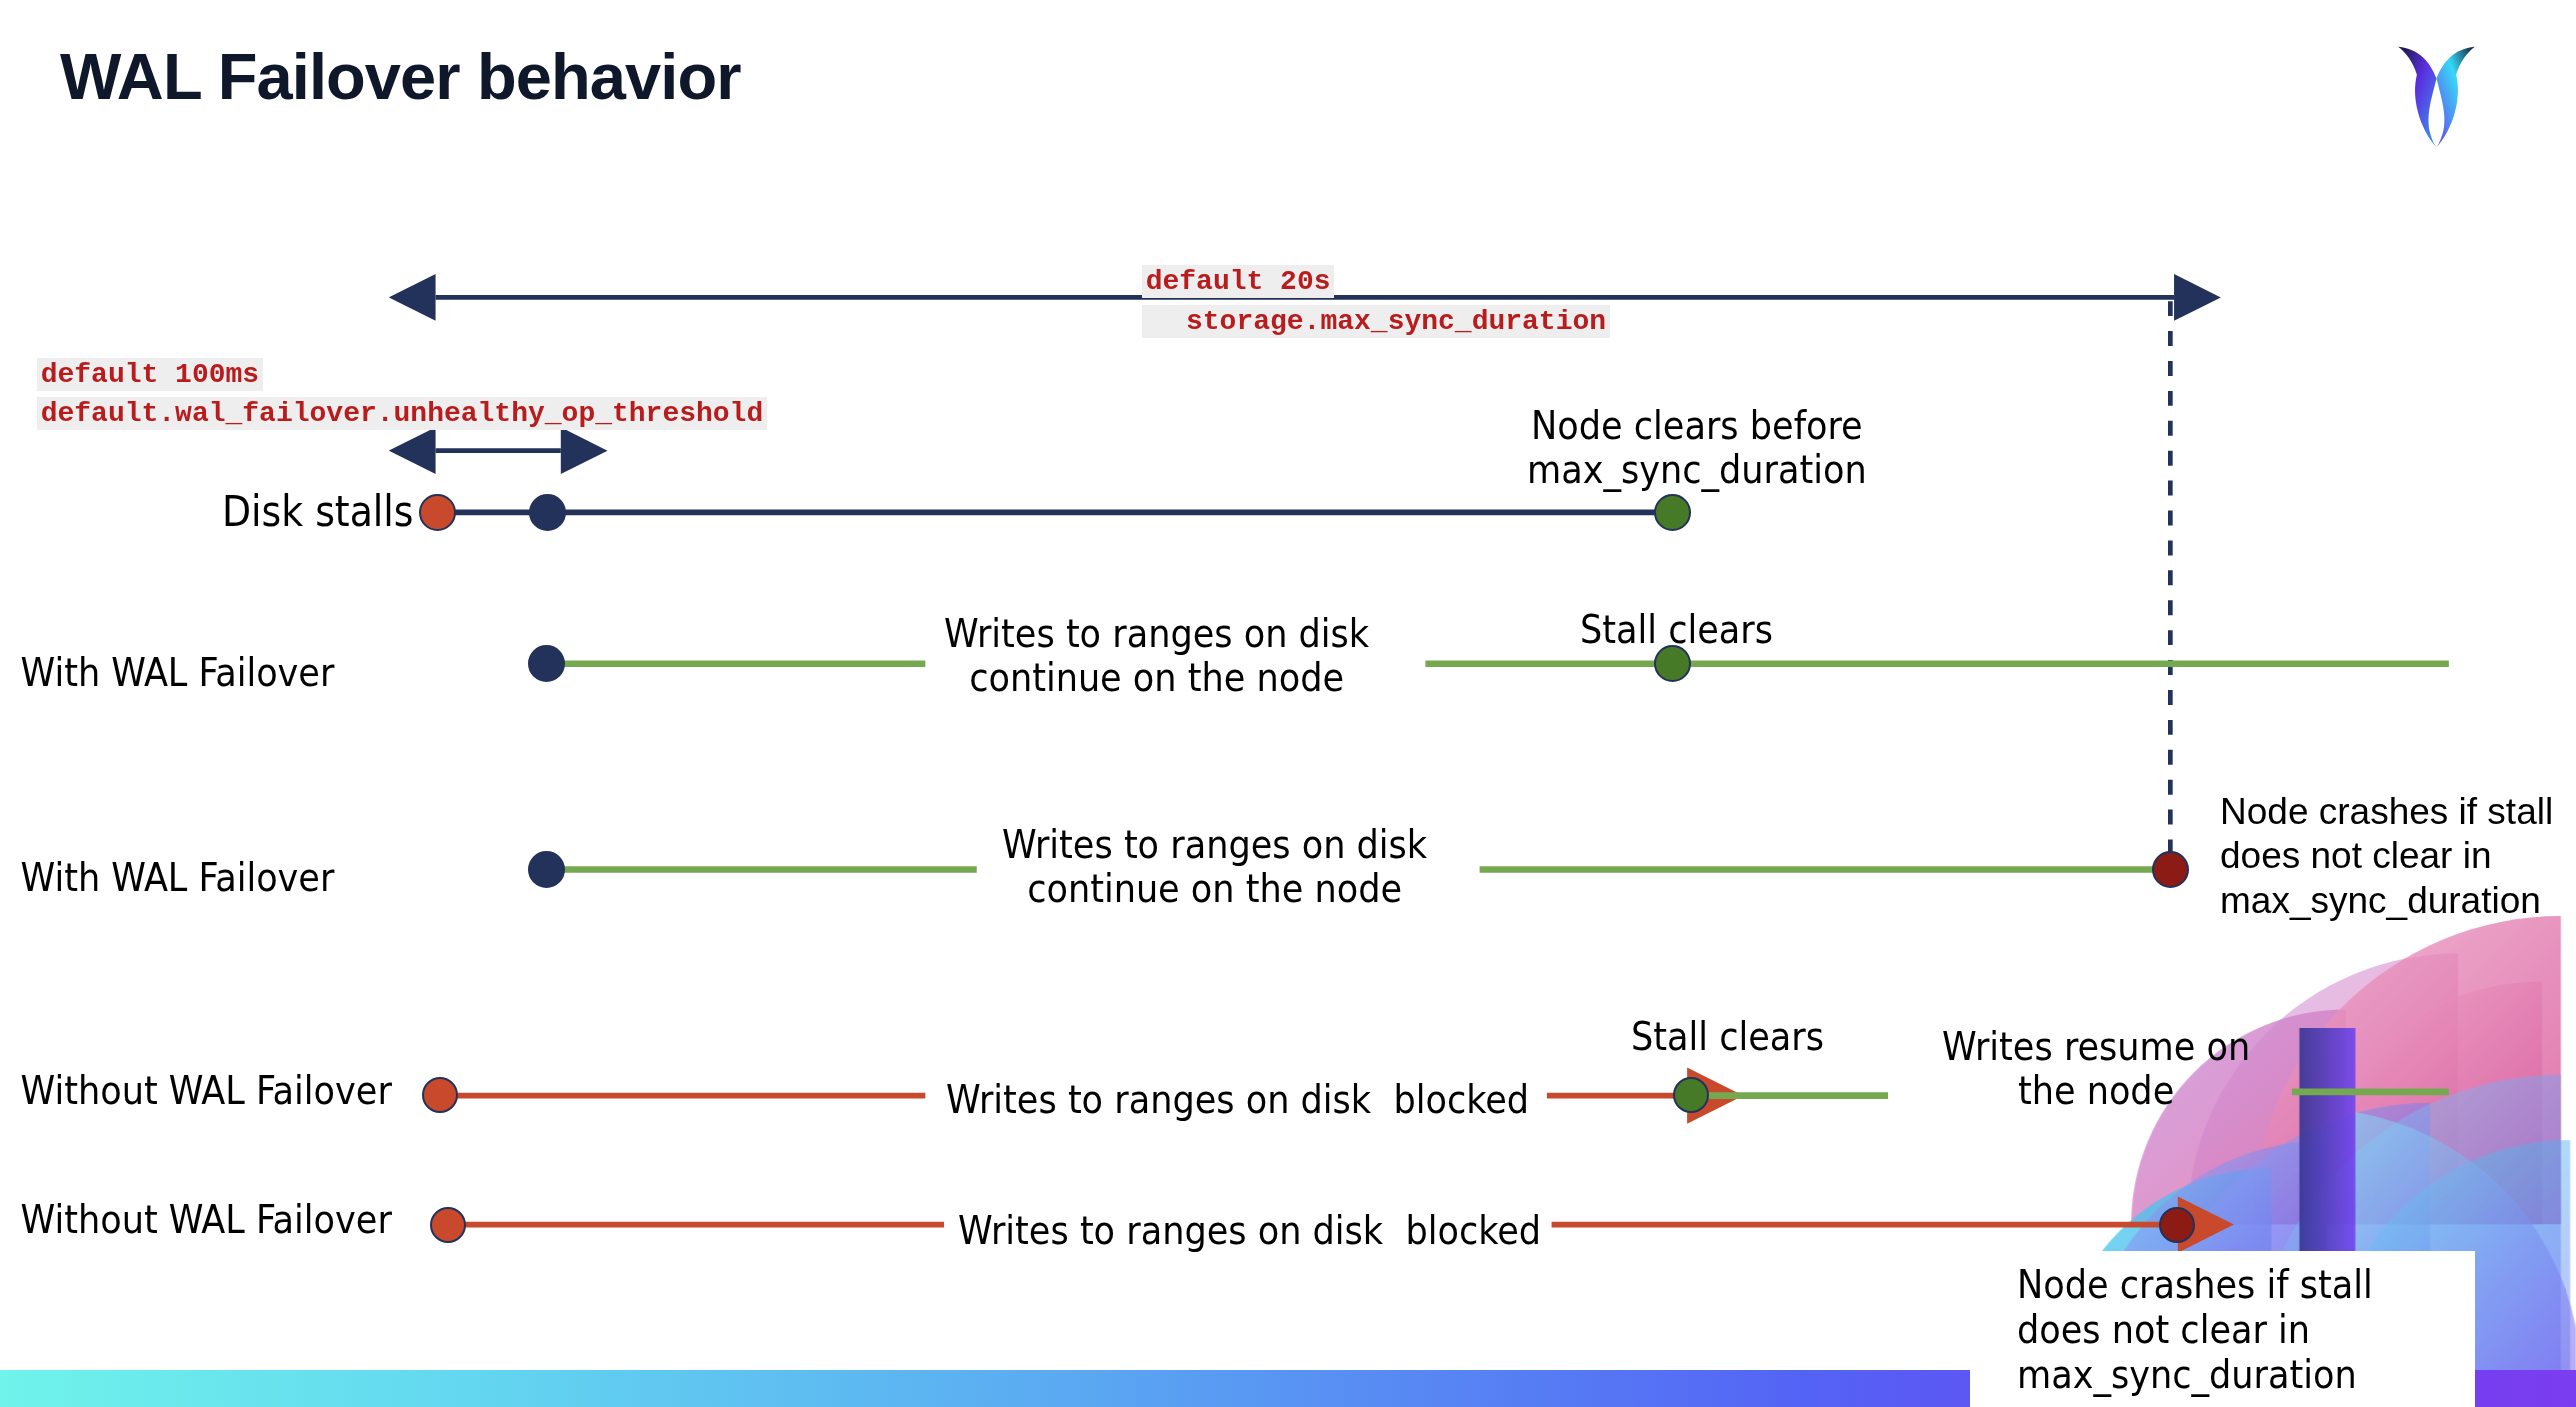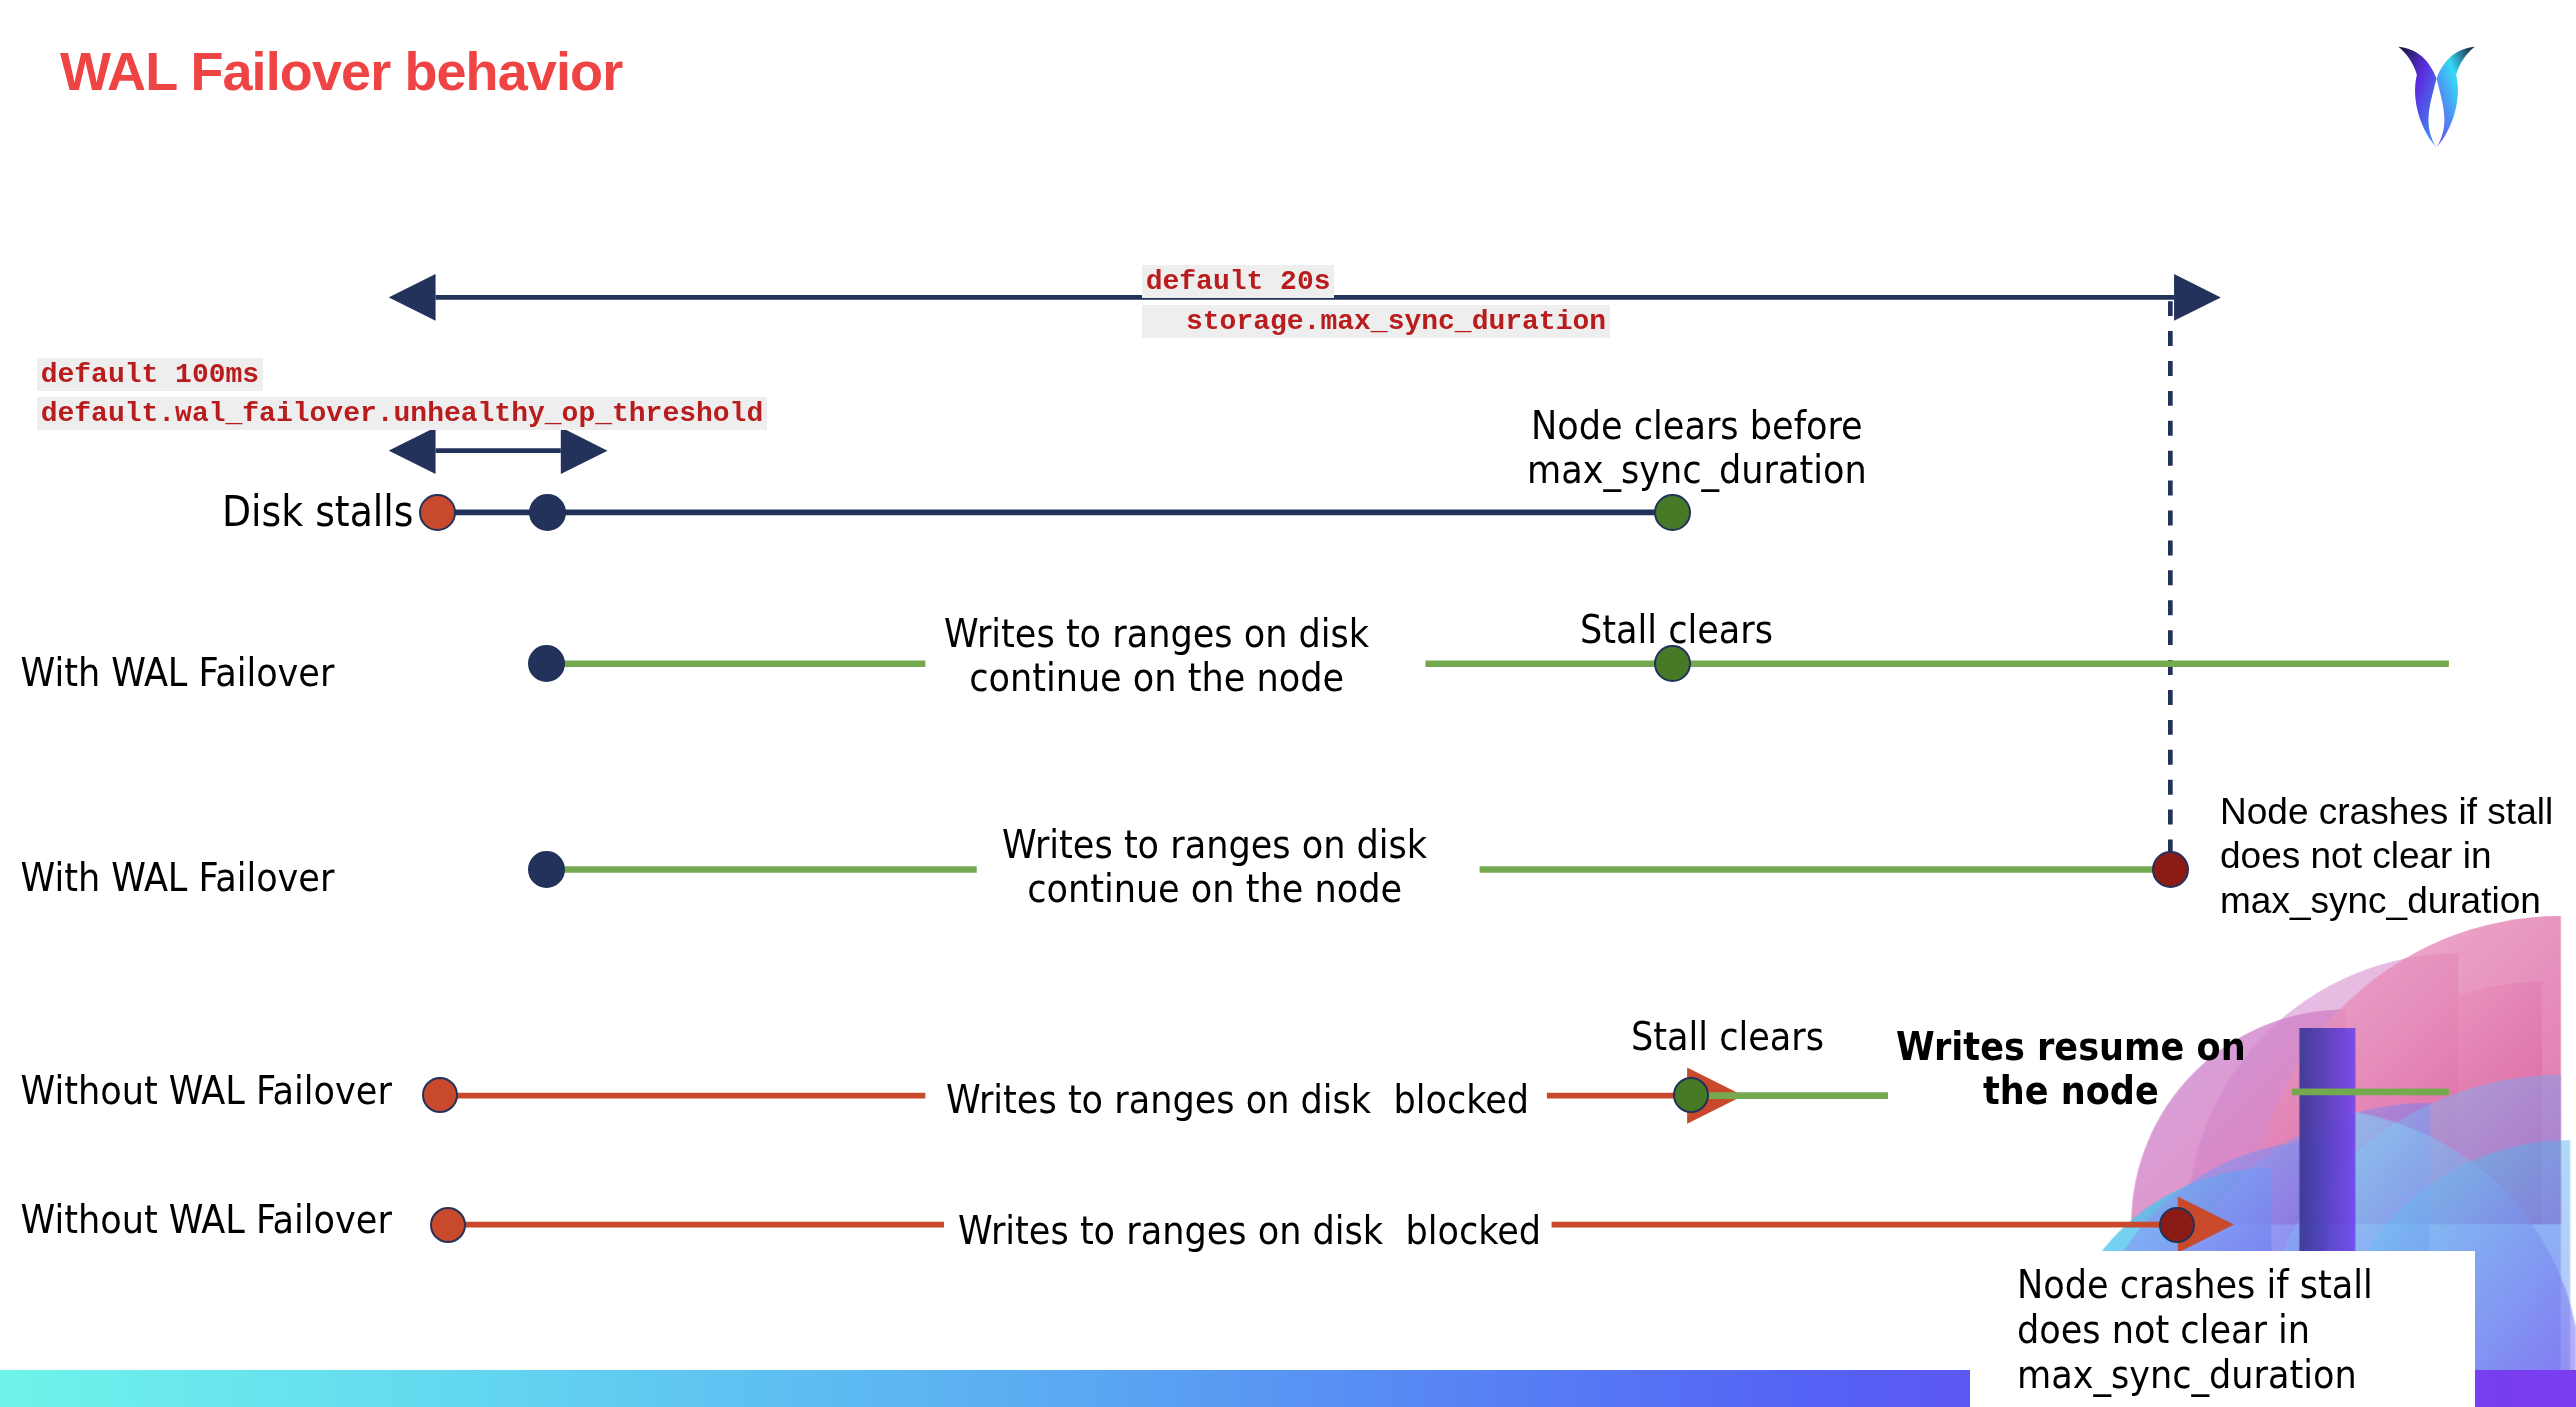--- a/index.html
+++ b/index.html
@@ -8,22 +8,22 @@
     background:#ffffff;
     font-family:"Liberation Sans", sans-serif;
     overflow:hidden;
     position:relative;
   }
   #stage{position:absolute;left:0;top:0;width:2576px;height:1408px;overflow:hidden;background:#fff;}
 
   
   #title{
     position:absolute;left:60px;top:43px;
-    font-size:54px;font-weight:bold;letter-spacing:-0.9px;
-    color:#ef4444;line-height:1.05;
+    font-size:65px;font-weight:bold;letter-spacing:-0.9px;
+    color:#0f172a;line-height:1.05;
     white-space:nowrap;
   }
 
   
   #logo{position:absolute;left:2385px;top:30px;width:103px;height:126px;}
 
   
   #deco{position:absolute;left:2019px;top:916px;width:557px;height:467px;overflow:hidden;pointer-events:none;}
   #bottombar{
     position:absolute;left:0;top:1370px;width:2576px;height:37px;
@@ -201,21 +201,21 @@
 continue on the node</div>
 
   <div class="lbl" style="left: 2220px; top: 790px; font-size: 37px; line-height: 1.2; white-space: pre;">Node crashes if stall
 does not clear in
 max_sync_duration</div>
 
   <div class="lbl cond" style="left:946px;top:1077px;font-size:39px;">Writes to ranges on disk  blocked</div>
 
   <div class="lbl cond" style="left:1631px;top:1014px;font-size:39px;text-align:center;">Stall clears</div>
 
-  <div class="lbl cond" style="left: 1896px; top: 1025px; font-size: 39px; line-height: 1.12; text-align: center; white-space: pre; font-weight: bold;">Writes resume on
+  <div class="lbl cond" style="left: 1942px; top: 1025px; font-size: 39px; line-height: 1.12; text-align: center; white-space: pre;">Writes resume on
 the node</div>
 
   <div class="lbl cond" style="left:958px;top:1208px;font-size:39px;">Writes to ranges on disk  blocked</div>
 
   <div class="whitebox" style="left:1970px;top:1251px;width:505px;height:157px;"></div>
   <div class="lbl cond" style="left: 2017px; top: 1262px; font-size: 39px; line-height: 1.16; white-space: pre;">Node crashes if stall
 does not clear in
 max_sync_duration</div>
 
 </div>

